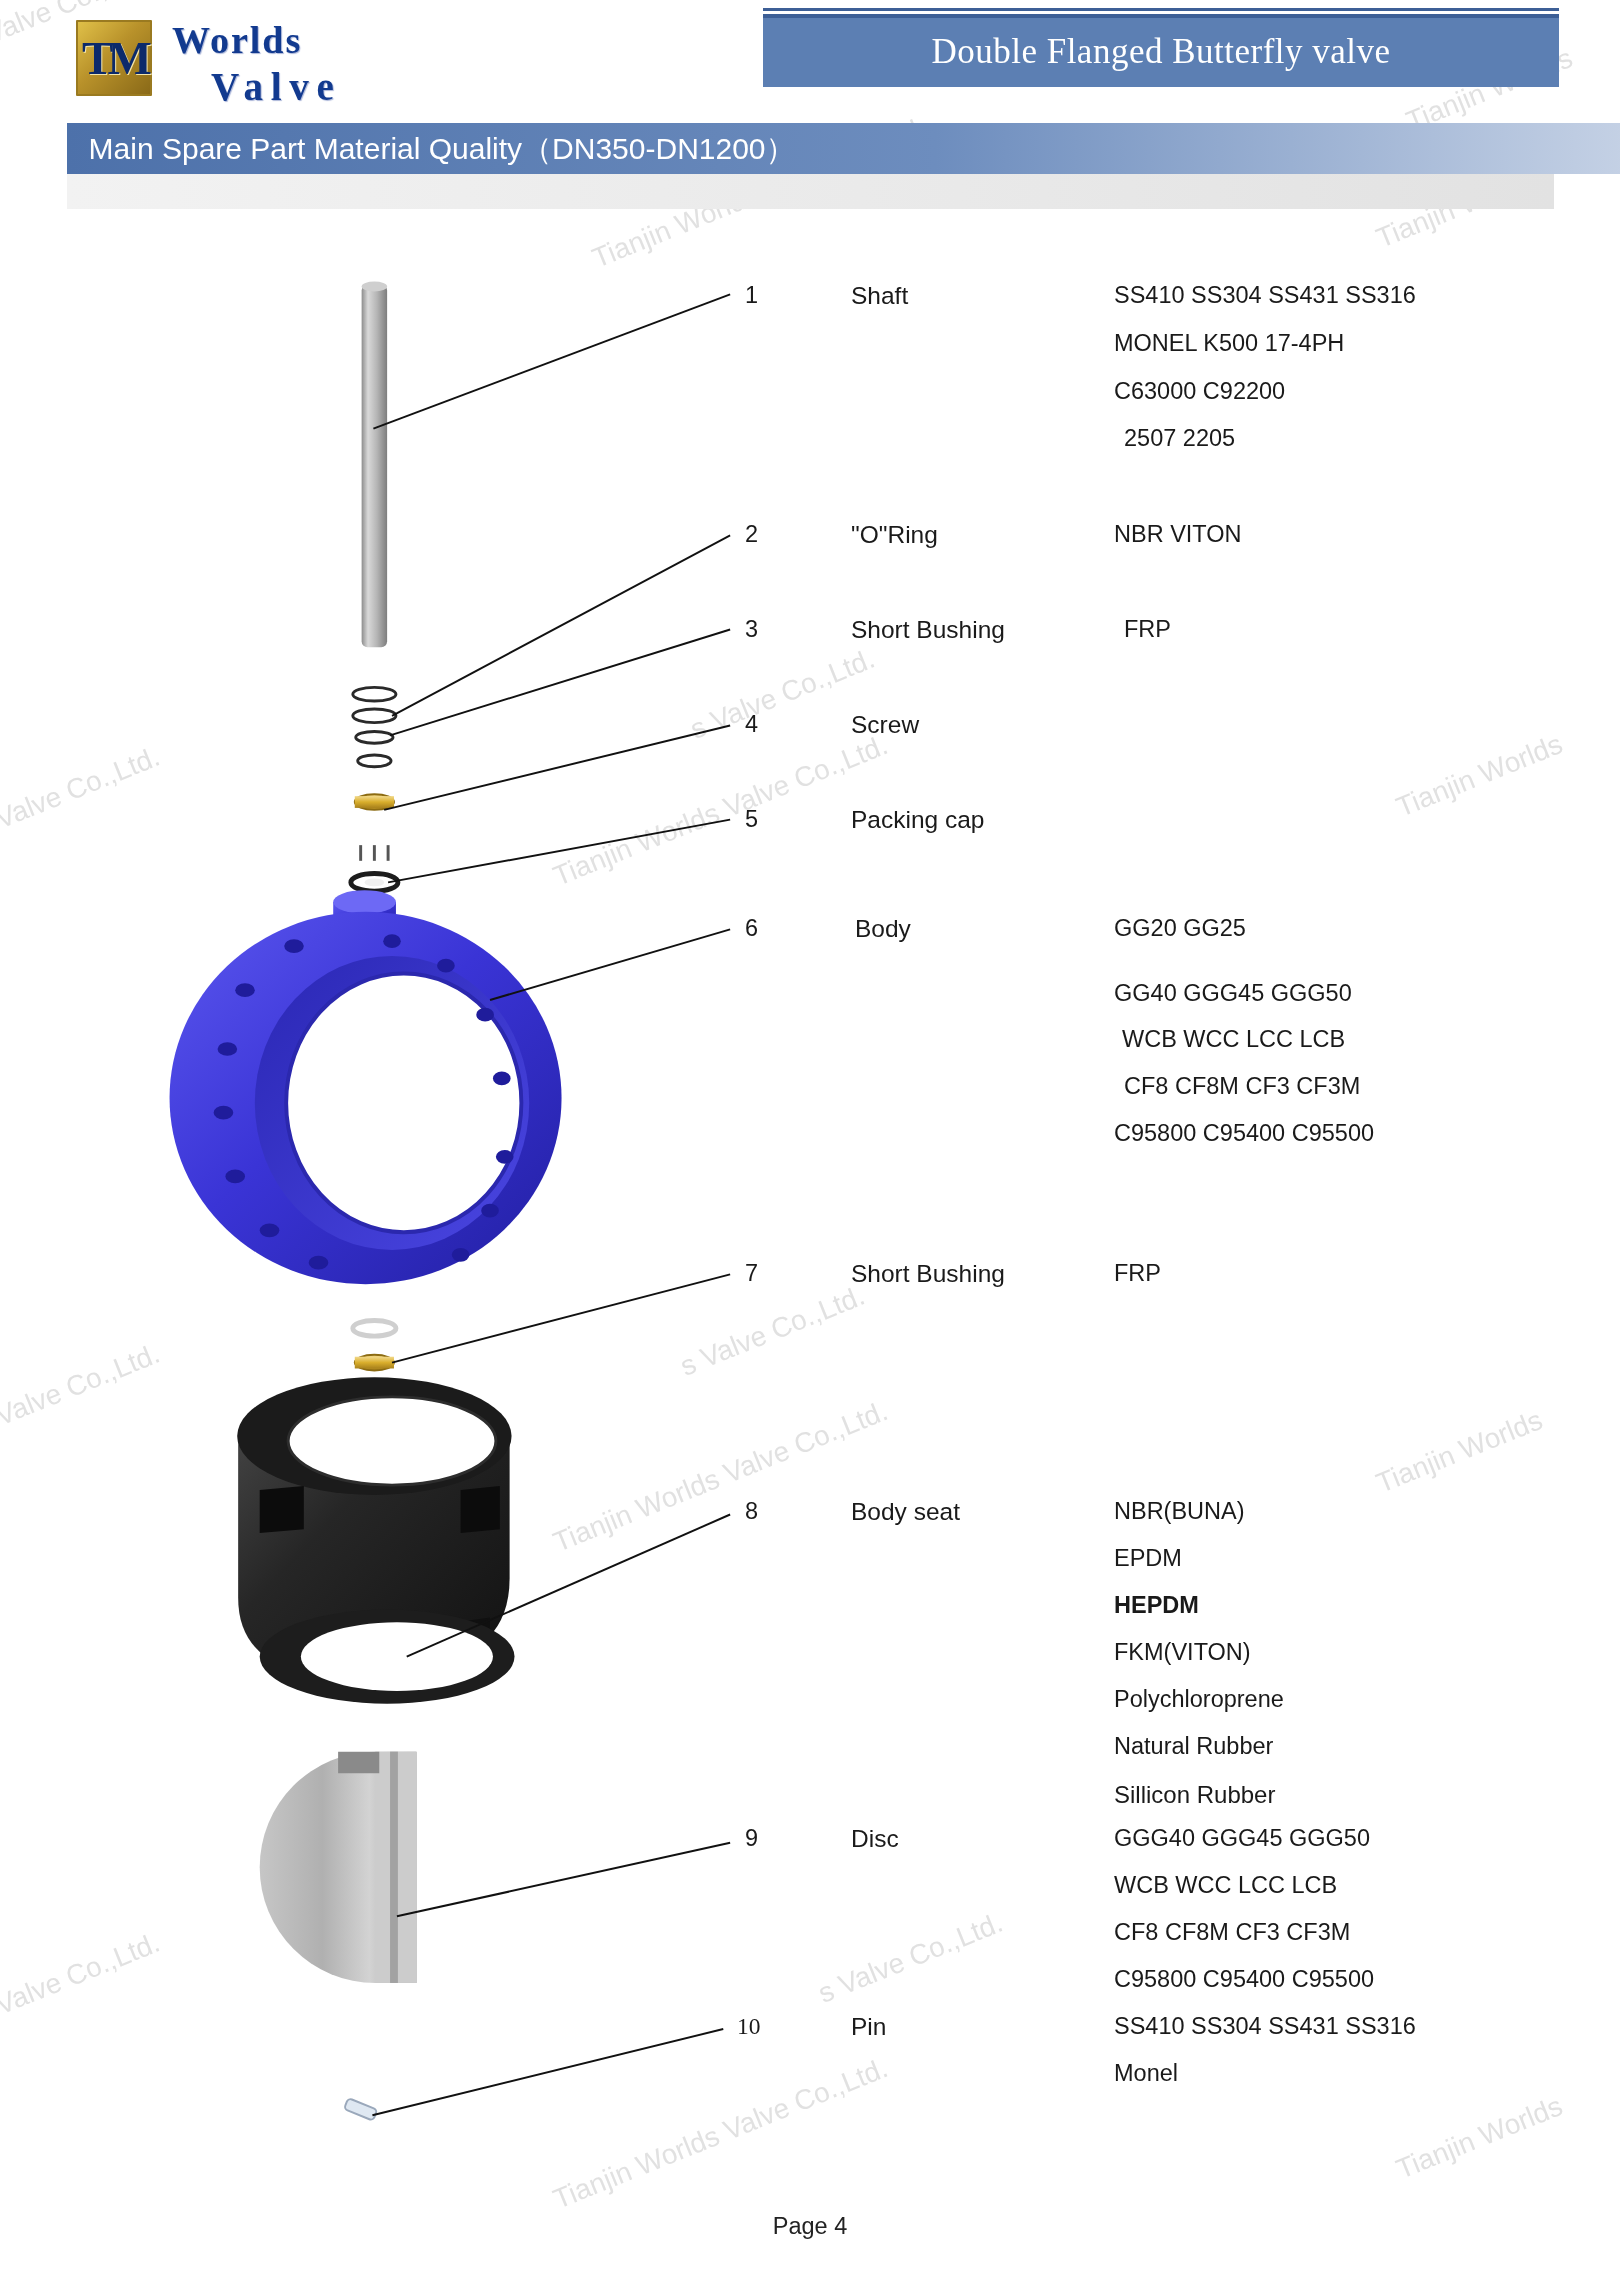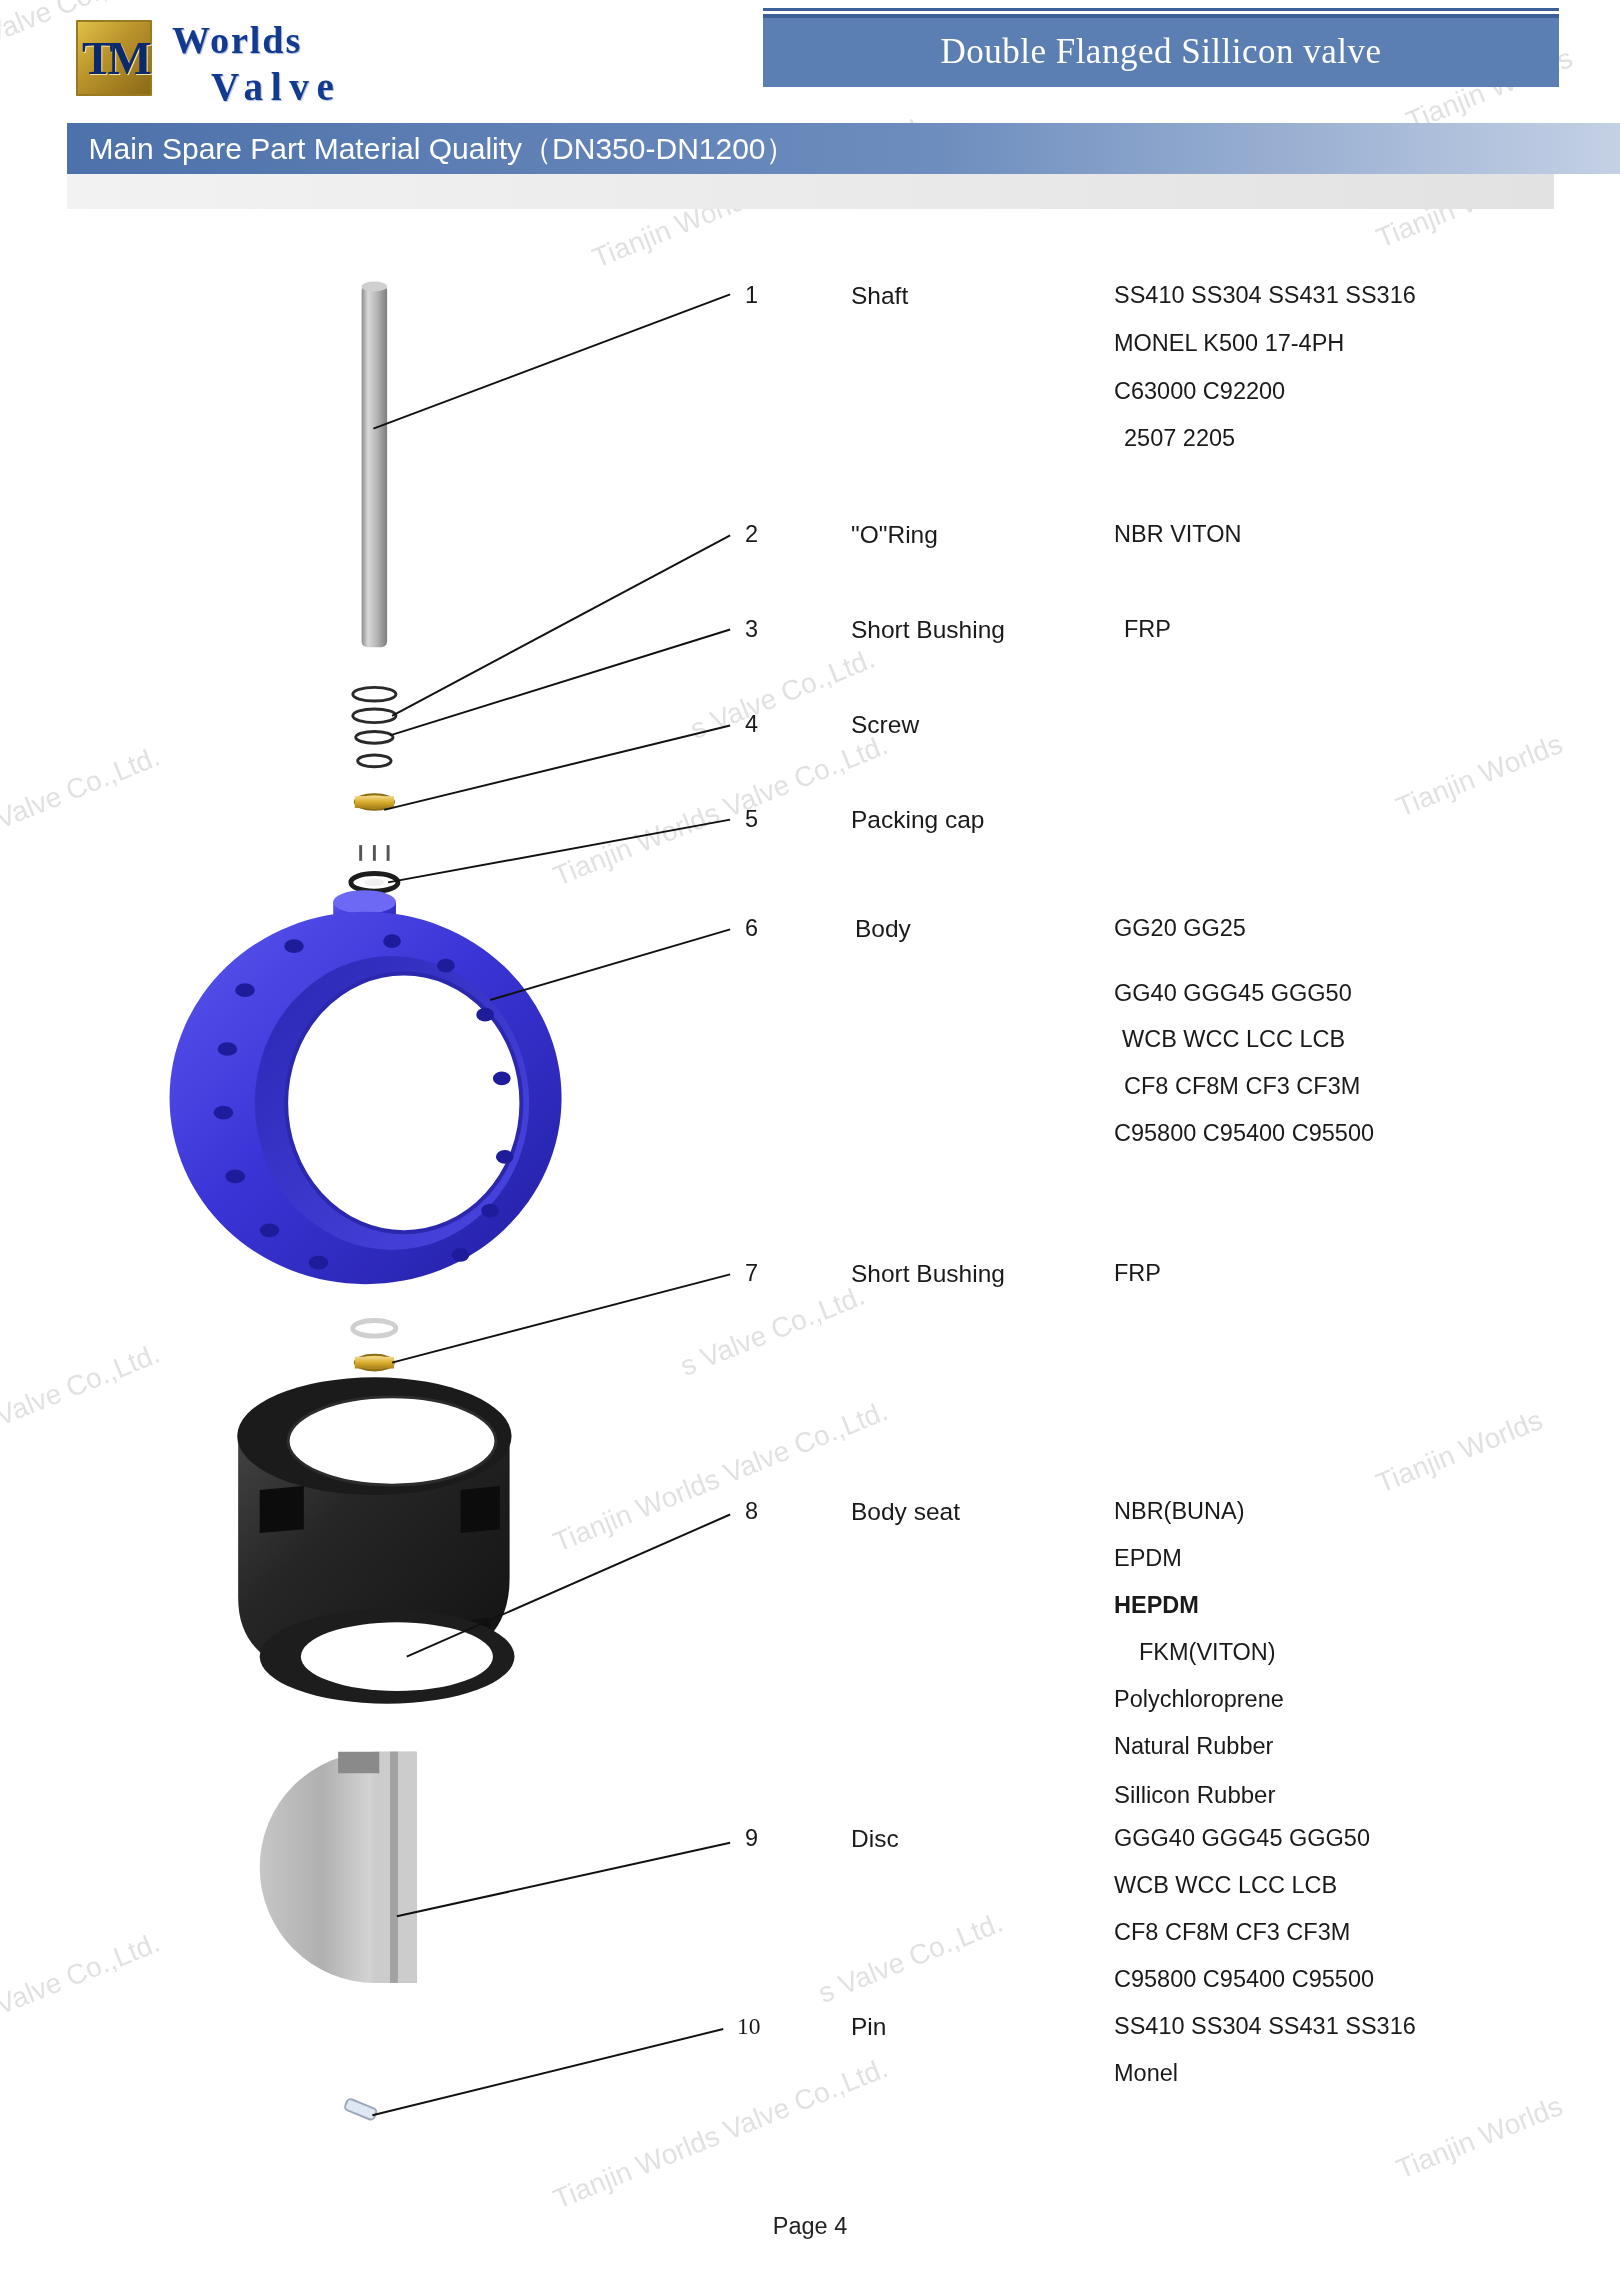--- a/index.html
+++ b/index.html
@@ -222,21 +222,21 @@
       <div class="mono">TM</div>
     </div>
     <div class="logo-text">
       <div class="l1">Worlds</div>
       <div class="l2">Valve</div>
     </div>
   </div>
 
   <div class="title-rule"></div>
   <div class="title-box">
-    <span class="title-text">Double Flanged Sillicon valve</span>
+    <span class="title-text">Double Flanged Butterfly valve</span>
   </div>
 
   <div class="subtitle-bar">
     <span class="sub-text">Main Spare Part Material Quality（DN350-DN1200）</span>
   </div>
   <div class="subtitle-under"></div>
 </div>
 
 <svg class="art" viewBox="0 0 1653 2339">
   <defs>
@@ -405,21 +405,21 @@
 
   <span class="num" style="left:745px; top:1260px;">7</span>
   <span class="pname" style="left:851px; top:1260px;">Short Bushing</span>
   <span class="mat" style="left:1114px; top:1260px;">FRP</span>
 
   <span class="num" style="left:745px; top:1498px;">8</span>
   <span class="pname" style="left:851px; top:1498px;">Body seat</span>
   <span class="mat" style="left:1114px; top:1498px;">NBR(BUNA)</span>
   <span class="mat" style="left:1114px; top:1545px;">EPDM</span>
   <span class="mat" style="left:1114px; top:1592px;font-weight:bold;">HEPDM</span>
-  <span class="mat" style="left:1114px; top:1639px;margin-left:25px;">FKM(VITON)</span>
+  <span class="mat" style="left:1114px; top:1639px;">FKM(VITON)</span>
   <span class="mat" style="left:1114px; top:1686px;">Polychloroprene</span>
   <span class="mat" style="left:1114px; top:1733px;">Natural Rubber</span>
   <span class="mat small" style="left:1114px; top:1781px;">Sillicon Rubber</span>
 
   <span class="num" style="left:745px; top:1825px;">9</span>
   <span class="pname" style="left:851px; top:1825px;">Disc</span>
   <span class="mat" style="left:1114px; top:1825px;">GGG40 GGG45 GGG50</span>
   <span class="mat" style="left:1114px; top:1872px;">WCB WCC LCC LCB</span>
   <span class="mat" style="left:1114px; top:1919px;">CF8 CF8M CF3 CF3M</span>
   <span class="mat" style="left:1114px; top:1966px;">C95800  C95400  C95500</span>

